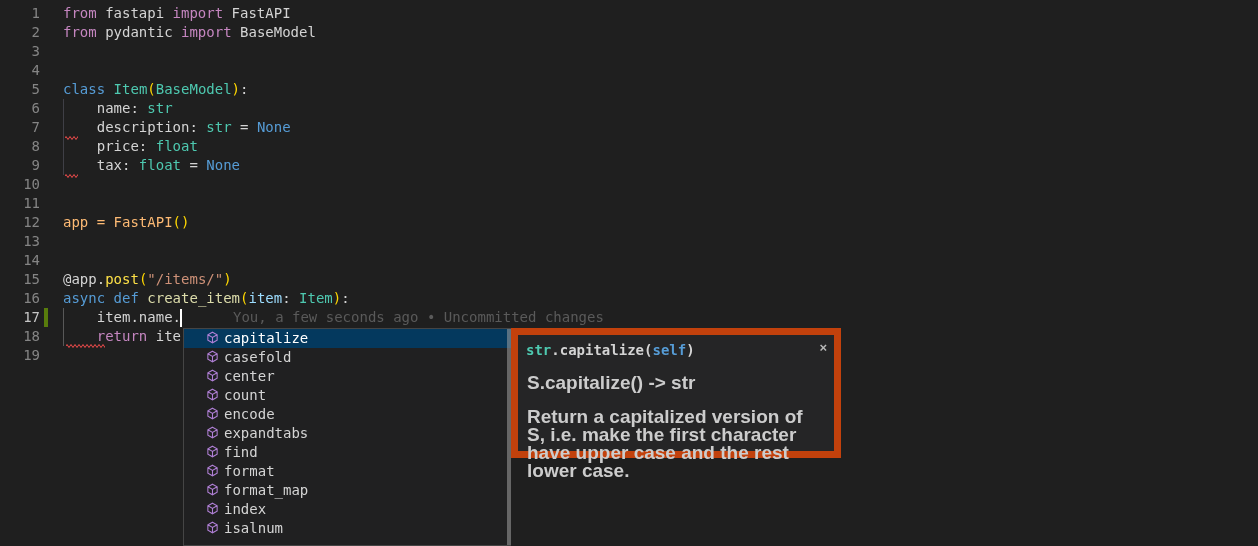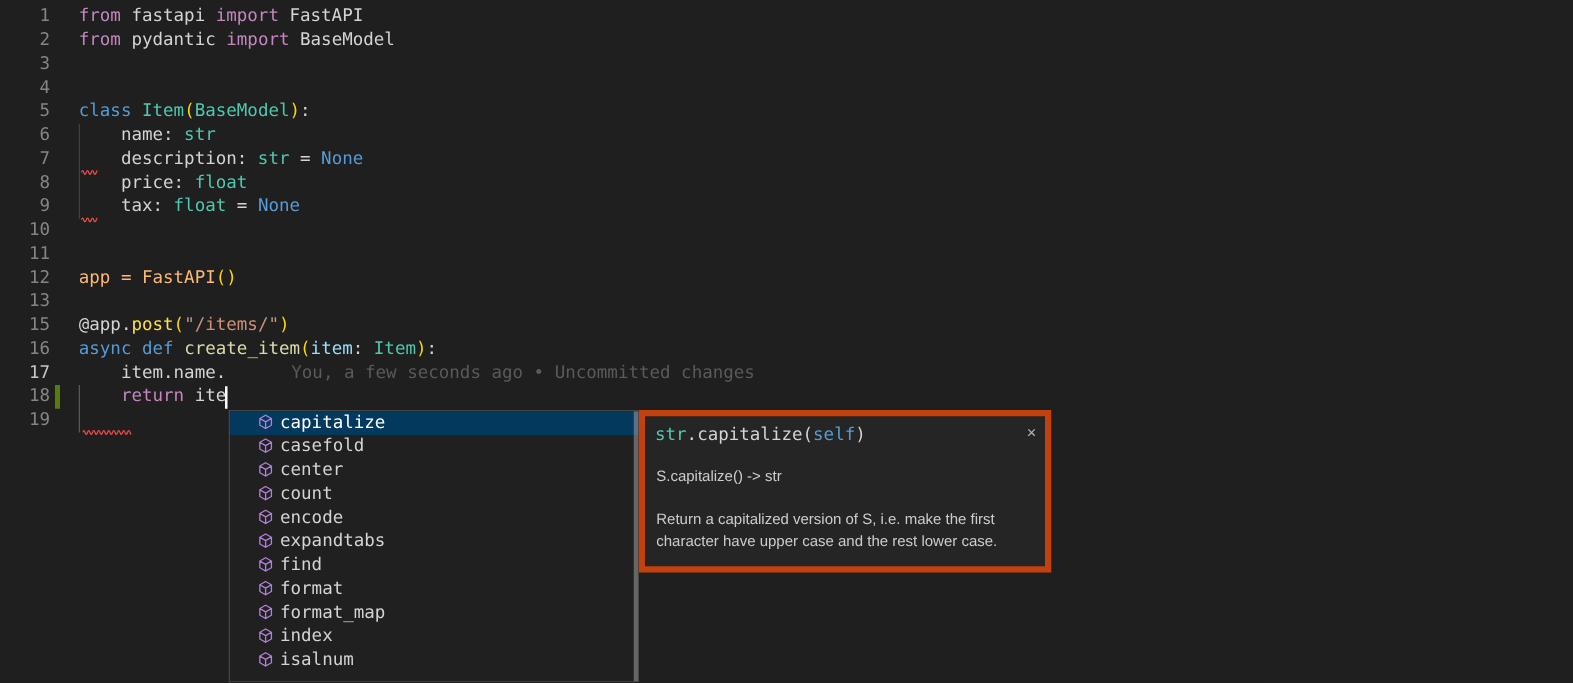--- a/index.html
+++ b/index.html
@@ -27,28 +27,28 @@
     box-sizing:border-box;overflow:hidden;
   }
   .sitem{display:flex;align-items:flex-start;height:19px;padding-left:20px;color:#d4d4d4;cursor:pointer;}
   .sitem.selected{background:#04395e;color:#ffffff;}
   .sitem .sicon{width:16px;height:16px;margin-right:4px;flex:0 0 16px;display:flex;align-items:center;justify-content:center;}
   .sitem .slabel{white-space:pre;}
   .suggest-sb{position:absolute;right:0;top:0;width:4px;height:218px;background:rgba(160,160,160,0.55);}
   
   .docs{
     position:absolute;left:511px;top:328px;width:330px;height:130px;
-    background:#252526;border:5px solid #c2410c;box-sizing:border-box;
+    background:#252526;border:7px solid #c2410c;box-sizing:border-box;font-weight:bold;
   }
   .docs-header{padding:6px 8px 0 8px;white-space:pre;font-size:14px;}
   .docs-close{position:absolute;right:7px;top:3px;color:#b8b8b8;font-size:13px;cursor:pointer;
     font-family:"Liberation Sans",sans-serif;}
   .docs-body{
     font-family:"Liberation Sans","DejaVu Sans",sans-serif;
-    font-size:12px;line-height:18px;color:#cccccc;padding:0 9px;
+    font-size:19px;line-height:18px;color:#cccccc;padding:0 9px;
   }
   .docs-summary{margin-top:14px;}
   .docs-desc{margin-top:16px;}
 </style>
 </head>
 <body>
 
 <div class="editor">
   <div class="rows" id="rows">
       <div class="row"><div class="lnum">1</div><div class="code"><span style="color: rgb(197, 134, 192);">from</span><span style="color: rgb(212, 212, 212);"> fastapi </span><span style="color: rgb(197, 134, 192);">import</span><span style="color: rgb(212, 212, 212);"> FastAPI</span></div></div>
@@ -57,20 +57,21 @@
       <div class="row"><div class="lnum">4</div><div class="code"></div></div>
       <div class="row"><div class="lnum">5</div><div class="code"><span style="color: rgb(86, 156, 214);">class</span><span style="color: rgb(212, 212, 212);"> </span><span style="color: rgb(78, 201, 176);">Item</span><span style="color: rgb(255, 215, 0);">(</span><span style="color: rgb(78, 201, 176);">BaseModel</span><span style="color: rgb(255, 215, 0);">)</span><span style="color: rgb(212, 212, 212);">:</span></div></div>
       <div class="row"><div class="lnum">6</div><div class="code"><span style="color: rgb(212, 212, 212);">    name: </span><span style="color: rgb(78, 201, 176);">str</span></div></div>
       <div class="row"><div class="lnum">7</div><div class="code"><span style="color: rgb(212, 212, 212);">    description: </span><span style="color: rgb(78, 201, 176);">str</span><span style="color: rgb(212, 212, 212);"> = </span><span style="color: rgb(86, 156, 214);">None</span></div></div>
       <div class="row"><div class="lnum">8</div><div class="code"><span style="color: rgb(212, 212, 212); margin-top: 40px;">    price: </span><span style="color: rgb(78, 201, 176);">float</span></div></div>
       <div class="row"><div class="lnum">9</div><div class="code"><span style="color: rgb(212, 212, 212);">    tax: </span><span style="color: rgb(78, 201, 176);">float</span><span style="color: rgb(212, 212, 212);"> = </span><span style="color: rgb(86, 156, 214);">None</span></div></div>
       <div class="row"><div class="lnum">10</div><div class="code"></div></div>
       <div class="row"><div class="lnum">11</div><div class="code"></div></div>
       <div class="row"><div class="lnum">12</div><div class="code"><span style="color: #fdba74;">app = FastAPI</span><span style="color: rgb(255, 215, 0);">(</span><span style="color: rgb(255, 215, 0);">)</span></div></div>
       <div class="row"><div class="lnum">13</div><div class="code"></div></div>
+      <div class="row"><div class="lnum">14</div><div class="code"></div></div>
       <div class="row"><div class="lnum">15</div><div class="code"><span style="color: rgb(212, 212, 212);">@app.</span><span style="color: #fde047;">post</span><span style="color: rgb(255, 215, 0);">(</span><span style="color: rgb(206, 145, 120);">"/items/"</span><span style="color: rgb(255, 215, 0);">)</span></div></div>
       <div class="row"><div class="lnum">16</div><div class="code"><span style="color: rgb(86, 156, 214);">async</span><span style="color: rgb(212, 212, 212);"> </span><span style="color: rgb(86, 156, 214);">def</span><span style="color: rgb(212, 212, 212);"> </span><span style="color: rgb(220, 220, 170);">create_item</span><span style="color: rgb(255, 215, 0);">(</span><span style="color: rgb(156, 220, 254);">item</span><span style="color: rgb(212, 212, 212);">: </span><span style="color: rgb(78, 201, 176);">Item</span><span style="color: rgb(255, 215, 0);">)</span><span style="color: rgb(212, 212, 212);">:</span></div></div>
       <div class="row"><div class="lnum active">17</div><div class="code"><span style="color: rgb(212, 212, 212);">    item.name.</span><span class="blame" style="color: rgb(90, 90, 90);">You, a few seconds ago • Uncommitted changes</span></div></div>
       <div class="row"><div class="lnum">18</div><div class="code"><span style="color: rgb(212, 212, 212);">    </span><span style="color: rgb(197, 134, 192);">return</span><span style="color: rgb(212, 212, 212);"> ite</span></div></div>
       <div class="row"><div class="lnum">19</div><div class="code"></div></div>
     </div>
 
   <div id="guides">
       <div class="indent-guide" style="left: 63px; top: 99px; height: 76px;"></div>
       <div class="indent-guide active" style="left: 63px; top: 308px; height: 38px;"></div>

